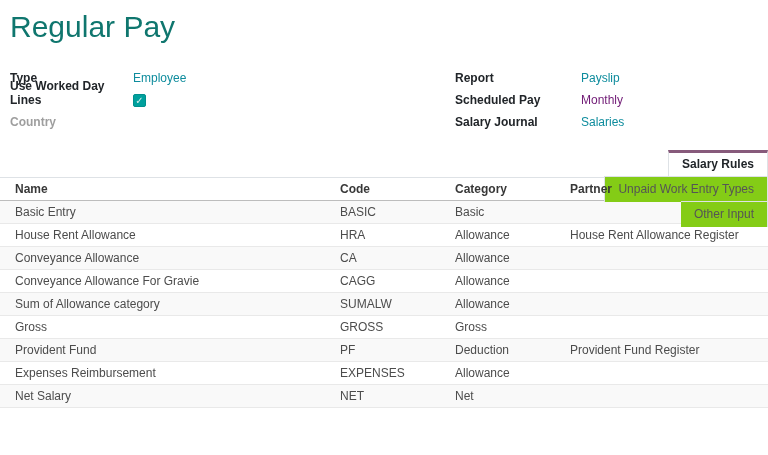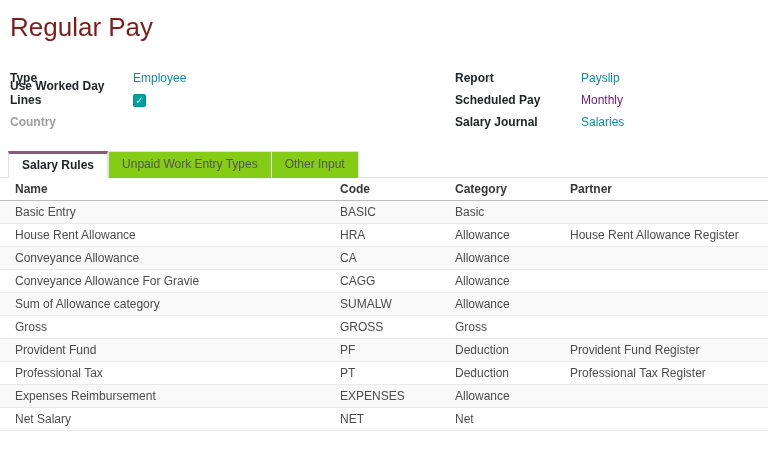--- a/index.html
+++ b/index.html
@@ -4,24 +4,24 @@
 <style>
   * { margin: 0; padding: 0; box-sizing: border-box; }
   html, body { width: 768px; height: 455px; background: #fff; overflow: hidden; }
   body { font-family: "Liberation Sans", sans-serif; font-size: 12px; color: #4c4c4c; }
 
   .sheet { width: 768px; }
 
   
   .page-title {
     margin: 10px 0 0 10px;
-    font-size: 26px;
+    font-size: 30px;
     line-height: 34px;
     font-weight: 500;
-    color: #7f1d1d;
+    color: #0f766e;
   }
 
   
   .o_group {
     display: flex;
     margin-top: 19px;
     padding: 0 10px;
   }
   .o_group_col { width: 50%; }
   .o_group_col.right { padding-left: 71px; }
@@ -50,20 +50,21 @@
   }
 
   
   .tab-strip {
     margin-top: 21px;
     display: flex;
     align-items: flex-end;
     border-bottom: 1px solid #dee2e6;
     padding-left: 8px;
     height: 28px;
+    flex-direction: column;
   }
   .tab {
     border: 1px solid #dee2e6;
     border-bottom: none;
     background: #84cc16;
     padding: 0 13px;
     height: 27px;
     line-height: 25px;
     color: #555;
     cursor: pointer;
@@ -203,26 +204,20 @@
         <td>Gross</td>
         <td></td>
       </tr>
       <tr>
         <td>Provident Fund</td>
         <td>PF</td>
         <td>Deduction</td>
         <td>Provident Fund Register</td>
       </tr>
       <tr>
-        <td>Professional Tax</td>
-        <td>PT</td>
-        <td>Deduction</td>
-        <td>Professional Tax Register</td>
-      </tr>
-      <tr>
         <td>Expenses Reimbursement</td>
         <td>EXPENSES</td>
         <td>Allowance</td>
         <td></td>
       </tr>
       <tr>
         <td>Net Salary</td>
         <td>NET</td>
         <td>Net</td>
         <td></td>

